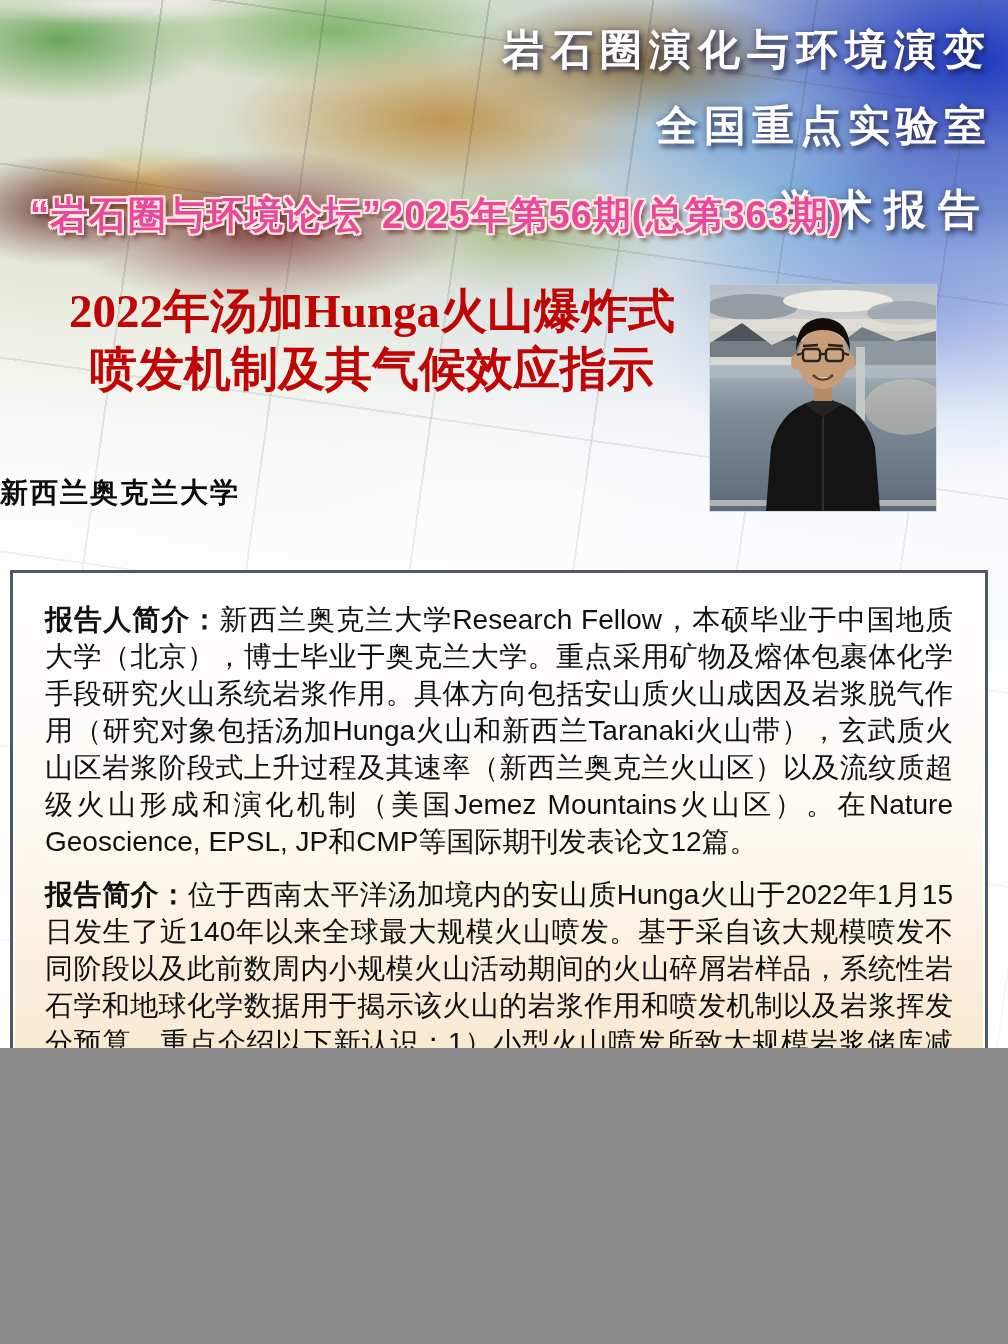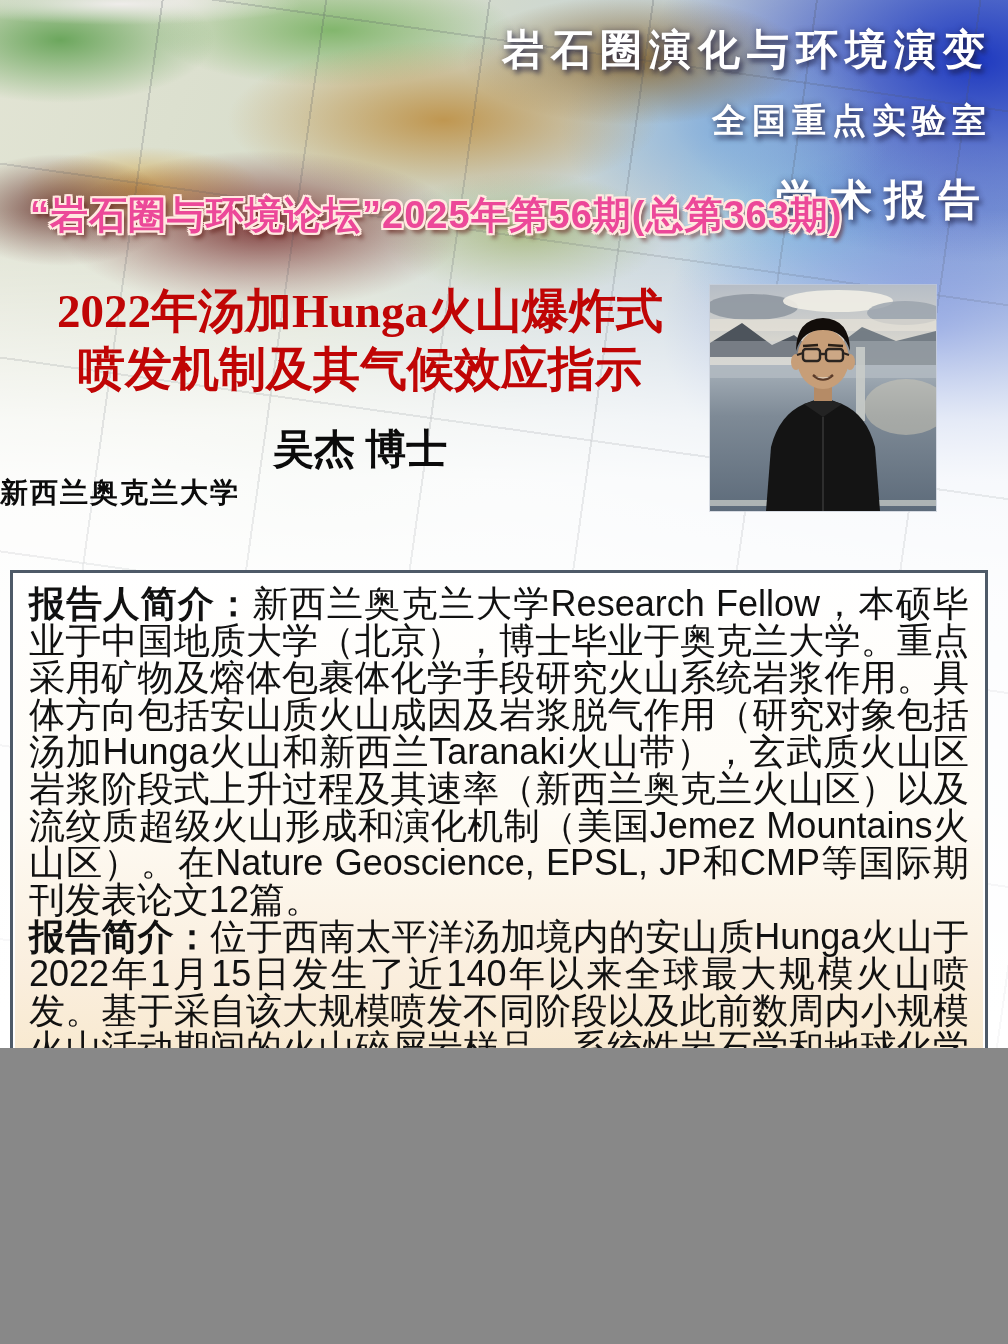--- a/index.html
+++ b/index.html
@@ -37,38 +37,38 @@
     background-image:
       repeating-linear-gradient(98deg, rgba(80,85,95,0) 0 160px, rgba(80,85,95,0.45) 160px 162px),
       repeating-linear-gradient(8deg,  rgba(80,85,95,0) 0 190px, rgba(80,85,95,0.40) 190px 192px);
     -webkit-mask-image:linear-gradient(180deg,#000 0%,rgba(0,0,0,.55) 40%,rgba(0,0,0,.28) 60%,rgba(0,0,0,.15) 100%);
             mask-image:linear-gradient(180deg,#000 0%,rgba(0,0,0,.55) 40%,rgba(0,0,0,.28) 60%,rgba(0,0,0,.15) 100%);
   }
   
   .lab-header{position:absolute;right:16px;top:22px;text-align:right;color:#ffffff;font-weight:bold;}
   .lab-header .l1{font-size:42px;letter-spacing:7px;
     text-shadow:0 0 6px rgba(30,30,70,.45),3px 4px 5px rgba(25,25,60,.6);}
-  .lab-header .l2{font-size:34px;letter-spacing:6px;margin-top:20px;
+  .lab-header .l2{font-size:42px;letter-spacing:6px;margin-top:20px;
     text-shadow:0 0 6px rgba(30,30,70,.45),3px 4px 5px rgba(25,25,60,.6);}
   .lab-header .l3{font-size:42px;letter-spacing:12px;margin-top:28px;
     text-shadow:0 0 6px rgba(30,30,70,.45),3px 4px 5px rgba(25,25,60,.6);}
   
   .banner{
     position:absolute;left:6px;top:190px;width:800px;
     font-size:38px;font-weight:900;color:#ec4899;letter-spacing:1px;
     text-shadow:
       -2px -2px 0 #ffe9e0, 2px -2px 0 #ffe9e0, -2px 2px 0 #ffe9e0, 2px 2px 0 #ffe9e0,
       0 -2px 0 #ffe9e0, 0 2px 0 #ffe9e0, -2px 0 0 #ffe9e0, 2px 0 0 #ffe9e0,
       4px 5px 4px rgba(90,20,15,.65);
     white-space:nowrap;
     margin-left:24px;
   }
   
   .talk-title{
-    position:absolute;left:0;top:282px;width:720px;text-align:center;
+    position:absolute;left:12px;top:282px;width:720px;text-align:center;
     font-family:"Liberation Serif","DejaVu Serif",serif;
     font-weight:bold;color:#c00505;font-size:47px;line-height:58px;
   }
   
   .speaker-name{
     position:absolute;left:0;top:422px;width:720px;text-align:center;
     font-family:"Liberation Serif","DejaVu Serif",serif;
     font-weight:bold;color:#0b0b0b;font-size:41px;
   }
   .speaker-affil{
@@ -79,21 +79,21 @@
   .photo{position:absolute;left:710px;top:285px;width:226px;height:226px;box-shadow:0 0 0 1px rgba(200,205,215,.7);}
   
   .desc-box{
     position:absolute;left:10px;top:570px;width:978px;height:545px;
     border:3px solid #4e5a68;box-sizing:border-box;
     background:linear-gradient(180deg,#ffffff 0%,#fefbf4 45%,#faeedd 75%,#f7e6c6 100%);
     box-shadow:inset 0 0 0 2px #ffffff;
     padding:12px 16px 10px 16px;
   }
   .desc-box p{
-    margin:0;font-size:36px;line-height:37px;color:#111111;
+    margin:16px;font-size:28px;line-height:37px;color:#111111;
     text-align:justify;text-justify:inter-ideograph;
   }
   .desc-box .lead{font-weight:bold;}
   
   .info-time,.info-place{
     position:absolute;left:28px;font-weight:bold;color:#000000;font-size:35px;letter-spacing:2px;white-space:nowrap;
   }
   .info-time{top:1212px;}
   .info-place{top:1236px;}
   
@@ -114,21 +114,20 @@
     <div class="l3">学术报告</div>
   </div>
 
   <div class="banner">“岩石圈与环境论坛”2025年第56期(总第363期)</div>
 
   <div class="talk-title">
     <div>2022年汤加Hunga火山爆炸式</div>
     <div>喷发机制及其气候效应指示</div>
   </div>
 
-  <div class="speaker-name">吴杰 博士</div>
   <div class="speaker-affil">新西兰奥克兰大学</div>
 
   <svg class="photo" viewBox="0 0 226 226" xmlns="http://www.w3.org/2000/svg">
     <defs>
       <linearGradient id="skyG" x1="0" y1="0" x2="0" y2="1">
         <stop offset="0" stop-color="#b6bdc6"></stop>
           <stop offset="0.6" stop-color="#d9d7cf"></stop>
           <stop offset="1" stop-color="#e9e5da"></stop>
       </linearGradient>
       <linearGradient id="waterG" x1="0" y1="0" x2="0" y2="1">

